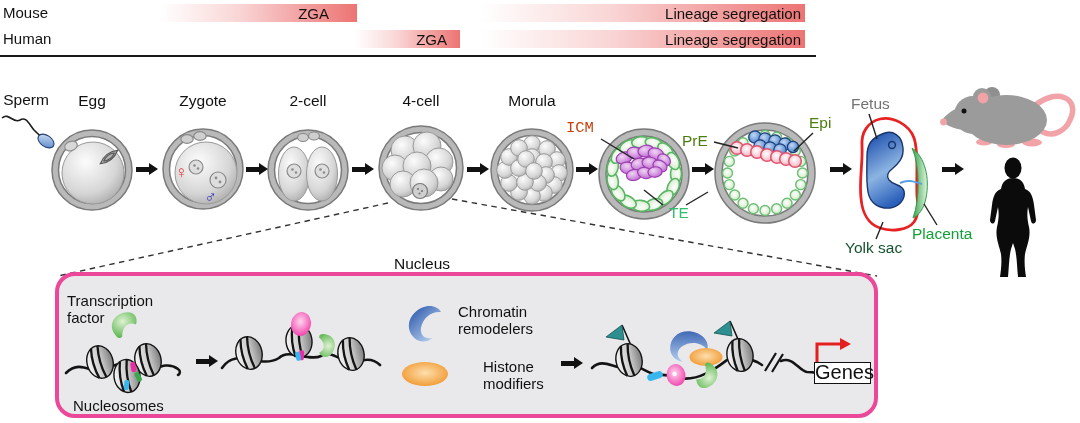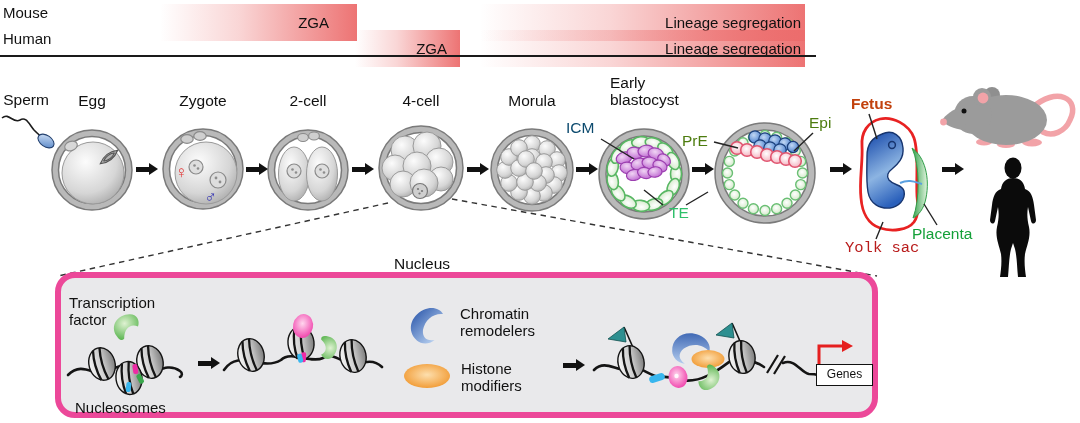--- a/index.html
+++ b/index.html
@@ -2,35 +2,35 @@
 <html><head>
 <meta charset="utf-8">
 <style>
   html,body{margin:0;padding:0;background:#fff;}
   .canvas{position:relative;width:1080px;height:423px;background:#fff;overflow:hidden;
           font-family:"Liberation Sans",sans-serif;color:#111;}
   .abs{position:absolute;}
   .lbl{position:absolute;font-size:15.5px;line-height:1.1;color:#111;white-space:nowrap;}
   .lbl.wrap{white-space:normal;}
   .tl-row-label{position:absolute;left:3px;font-size:15px;color:#111;}
-  .tl-bar{position:absolute;height:37px;display:flex;align-items:center;justify-content:flex-end;
+  .tl-bar{position:absolute;height:18px;display:flex;align-items:center;justify-content:flex-end;
           font-size:15px;color:#111;box-sizing:border-box;
           background:linear-gradient(90deg,rgba(237,118,118,0) 0%,rgba(237,118,118,.30) 40%,rgba(236,108,108,.95) 100%);}
   .tl-line{position:absolute;left:0;top:55px;width:816px;height:2px;background:#1a1a1a;}
   .sarrow{position:absolute;width:13px;height:4.6px;background:#111;}
   .sarrow::after{content:'';position:absolute;left:13px;top:-4.4px;width:0;height:0;
           border-left:9px solid #111;border-top:6.6px solid transparent;border-bottom:6.6px solid transparent;}
   .ann{position:absolute;font-size:15.5px;line-height:1.05;white-space:nowrap;}
-  .ann.icm{color:#0c4a6e;} .ann.pre{color:#4d7c0f;} .ann.te{color:#2ec06a;margin-left:8px;}
-  .ann.epi{color:#4d7c0f;} .ann.fetus{color:#c2410c;font-weight:bold;} .ann.yolk{color:#b91c1c;font-family:Liberation Mono, monospace;} .ann.placenta{color:#13a038;}
+  .ann.icm{color:#c2410c;font-family:Liberation Mono, monospace;} .ann.pre{color:#4d7c0f;} .ann.te{color:#2ec06a;margin-left:8px;}
+  .ann.epi{color:#4d7c0f;} .ann.fetus{color:#737373;} .ann.yolk{color:#14532d;} .ann.placenta{color:#13a038;}
   .panel{position:absolute;left:55px;top:272px;width:823px;height:146px;background:#e9e9eb;
-         border:6px solid #ec4899;border-radius:20px;box-sizing:border-box;}
+         border:4px solid #ec4899;border-radius:20px;box-sizing:border-box;}
   .panel-label{position:absolute;font-size:15px;line-height:1.12;color:#111;}
   .genes-box{position:absolute;left:755px;top:86px;width:57px;height:22px;background:#fff;
-         border:1.8px solid #111;box-sizing:border-box;font-size:12px;line-height:19px;text-align:center;}
+         border:1.8px solid #111;box-sizing:border-box;font-size:20px;line-height:19px;text-align:center;}
   svg{display:block;}
 </style>
 </head>
 <body>
 
 <div class="canvas">
 
   <svg width="0" height="0" style="position:absolute">
     <defs>
       <radialGradient id="cellG" cx="38%" cy="32%" r="78%">
@@ -117,21 +117,20 @@
       <span>Lineage segregation</span>
     </div>
   <div class="tl-line"></div>
 
   <div class="lbl" style="left:0px;top:91px;width:52px;text-align:center">Sperm</div>
   <div class="lbl" style="left:62px;top:92px;width:60px;text-align:center">Egg</div>
   <div class="lbl" style="left:163px;top:92px;width:80px;text-align:center">Zygote</div>
   <div class="lbl" style="left:268px;top:92px;width:80px;text-align:center">2-cell</div>
   <div class="lbl" style="left:381px;top:92px;width:80px;text-align:center">4-cell</div>
   <div class="lbl" style="left:492px;top:92px;width:80px;text-align:center">Morula</div>
-  <div class="lbl wrap" style="left:610px;top:74px;width:84px;text-align:left">Early blastocyst</div>
 
   <svg class="abs" style="left:0px;top:110px" width="58" height="44">
     <path d="M2,8 C9,2 13,14 20,10 C26,6 29,14 34,20 C37,23 40,26 43,28" stroke="#1c1c1c" stroke-width="1.6" fill="none"></path>
     <g transform="translate(46,31) rotate(35)">
         <ellipse rx="9" ry="5.6" fill="url(#sprmG)" stroke="#23406e" stroke-width="1.1"></ellipse>
       </g>
   </svg>
 
   <svg class="abs" style="left:50px;top:128px" width="84" height="84">
     <circle cx="42" cy="42" r="40" fill="#b9b9b9" stroke="#7a7a7a" stroke-width="1.5"></circle>
@@ -409,19 +408,19 @@
         <use href="#blob" transform="translate(646,97) rotate(150) scale(1.05)" fill="url(#grnB)"></use>
       </g>
 
       <path d="M758,87 L758,68 L781,68" stroke="#e51f1f" stroke-width="3" fill="none"></path>
       <polygon points="781,62 792,68 781,74" fill="#e51f1f"></polygon>
     </svg>
 
     <div class="panel-label wrap" style="left:8px;top:17px;width:112px">Transcription factor</div>
     <div class="panel-label" style="left:14px;top:122px">Nucleosomes</div>
     <div class="panel-label" style="left:399px;top:28px;width:112px">Chromatin remodelers</div>
-    <div class="panel-label" style="left:400px;top:83px;width:92px">Histone modifiers</div>
+    <div class="panel-label" style="left:424px;top:83px;width:92px">Histone modifiers</div>
     <div class="sarrow" style="left:137px;top:83px"></div>
     <div class="sarrow" style="left:502px;top:85px"></div>
     <div class="genes-box">Genes</div>
   </div>
 
 </div>
 
 </body></html>

